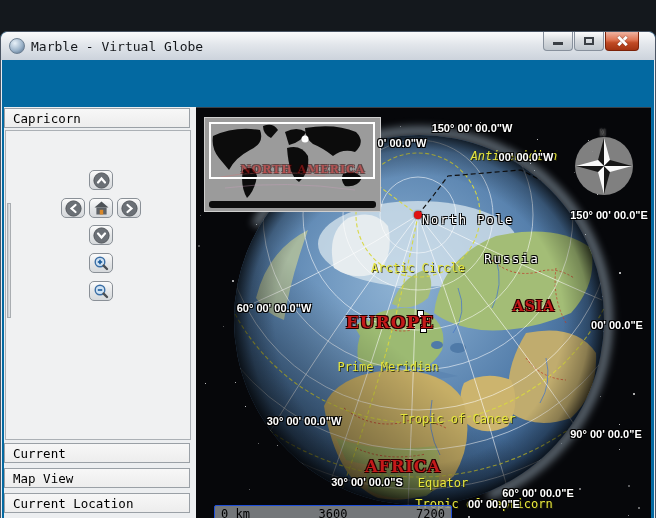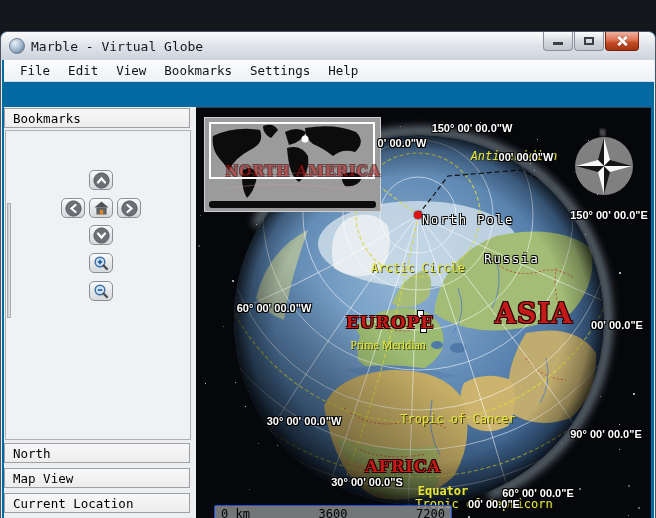--- a/index.html
+++ b/index.html
@@ -116,32 +116,24 @@
         </div>
       <div class="winbtn">
           <span class="glyph-max"></span>
         </div>
       <div class="winbtn close">
           <span class="glyph-x"></span>
         </div>
     </div>
   </div>
 
-  <div id="menubar">
-      <span class="menu-item">File</span>
-      <span class="menu-item">Edit</span>
-      <span class="menu-item">View</span>
-      <span class="menu-item">Bookmarks</span>
-      <span class="menu-item">Settings</span>
-      <span class="menu-item">Help</span>
-    </div>
 
 
   <div id="sidebar">
-    <div class="panel-header" id="nav-header">Bookmarks</div>
+    <div class="panel-header" id="nav-header">Capricorn</div>
     <div id="nav-frame">
       <div id="nav-slider"></div>
 
       <div class="navbtn" style="left:83px; top:39px;">
         <svg width="17" height="17" viewBox="0 0 17 17">
           <circle cx="8.5" cy="8.5" r="7.6" fill="#6b7076" stroke="#53575c"></circle>
           <polyline points="5,10.5 8.5,6.5 12,10.5" fill="none" stroke="#fff" stroke-width="2.2" stroke-linecap="round"></polyline>
         </svg>
       </div>
       <div class="navbtn" style="left:55px; top:67px;">
@@ -179,21 +171,21 @@
       </div>
       <div class="navbtn" style="left:83px; top:150px;">
         <svg width="17" height="17" viewBox="0 0 17 17">
           <circle cx="7" cy="7" r="4.8" fill="#cfe2f3" stroke="#3a6ea5" stroke-width="1.4"></circle>
           <line x1="4.8" y1="7" x2="9.2" y2="7" stroke="#1a5a9a" stroke-width="1.6"></line>
           <line x1="10.6" y1="10.6" x2="14" y2="14" stroke="#4a4f54" stroke-width="2.4" stroke-linecap="round"></line>
         </svg>
       </div>
     </div>
     <div id="bottom-panels">
-        <div class="panel-header" style="top: 336px;">North</div>
+        <div class="panel-header" style="top: 336px;">Current</div>
         <div class="panel-header" style="top: 361px;">Map View</div>
         <div class="panel-header" style="top: 386px;">Current Location</div>
         <div class="panel-header" style="top: 413px;">Routing</div>
       </div>
   </div>
 
   <div id="map">
     <div id="stars">
         <span class="star" style="left: 378px; top: 64px; height: 1px; width: 1px; opacity: 0.41;"></span>
         <span class="star" style="left: 417px; top: 327px; height: 1px; width: 1px; opacity: 0.91;"></span>
@@ -463,39 +455,39 @@
           <polygon points="32,32 38,38 60,32" fill="#f8f8f8"></polygon>
       </g>
     </svg>
     <div id="compass-n">N</div>
 
     <div id="pole-dot"></div>
     <div class="posmark" style="left:221px; top:202px;"></div>
     <div class="posmark" style="left:224px; top:216px;"></div>
 
     <div id="map-labels">
-        <span class="maplabel region faint" style="left: 107px; top: 55px; font-size: 14px;">NORTH AMERICA</span>
+        <span class="maplabel region faint" style="left: 107px; top: 55px; font-size: 11px;">NORTH AMERICA</span>
         <span class="maplabel coord" style="left: 276px; top: 14px;">150° 00' 00.0"W</span>
         <span class="maplabel coord" style="left: 206px; top: 29px;">0' 00.0"W</span>
         <span class="maplabel yellow" style="left: 318px; top: 41px; font-style: italic;">Antimeridian</span>
         <span class="maplabel coord" style="left: 330px; top: 43px;">00' 00.0"W</span>
         <span class="maplabel coord" style="left: 413px; top: 101px;">150° 00' 00.0"E</span>
         <span class="maplabel place" style="left: 272px; top: 105px;">North Pole</span>
         <span class="maplabel place" style="left: 316px; top: 144px;">Russia</span>
         <span class="maplabel yellow" style="left: 222px; top: 153px; text-align: center;">Arctic Circle</span>
         <span class="maplabel coord" style="left: 78px; top: 194px;">60° 00' 00.0"W</span>
-        <span class="maplabel region" style="left: 338px; top: 190px; font-size: 27px;">ASIA</span>
+        <span class="maplabel region" style="left: 338px; top: 190px; font-size: 14px;">ASIA</span>
         <span class="maplabel region" style="left: 194px; top: 204px; font-size: 17px;">EUROPE</span>
         <span class="maplabel coord" style="left: 421px; top: 211px;">00' 00.0"E</span>
-        <span class="maplabel yellow" style="left: 192px; top: 230px; font-family: Liberation Serif, serif;">Prime Meridian</span>
+        <span class="maplabel yellow" style="left: 192px; top: 252px;">Prime Meridian</span>
         <span class="maplabel yellow" style="left: 262px; top: 304px;">Tropic of Cancer</span>
         <span class="maplabel coord" style="left: 108px; top: 307px;">30° 00' 00.0"W</span>
         <span class="maplabel coord" style="left: 410px; top: 320px;">90° 00' 00.0"E</span>
         <span class="maplabel region" style="left: 207px; top: 349px; font-size: 16px;">AFRICA</span>
-        <span class="maplabel yellow" style="left: 247px; top: 376px; font-weight: bold;">Equator</span>
+        <span class="maplabel yellow" style="left: 247px; top: 368px;">Equator</span>
         <span class="maplabel coord" style="left: 171px; top: 368px;">30° 00' 00.0"S</span>
         <span class="maplabel coord" style="left: 342px; top: 379px;">60° 00' 00.0"E</span>
         <span class="maplabel yellow" style="left: 288px; top: 389px;">Tropic of Capricorn</span>
         <span class="maplabel coord" style="left: 298px; top: 390px;">00' 00.0"E</span>
       </div>
 
     <div id="scalebar">
       <div id="scale-labels">
         <span>0 km</span>
         <span>3600</span>

